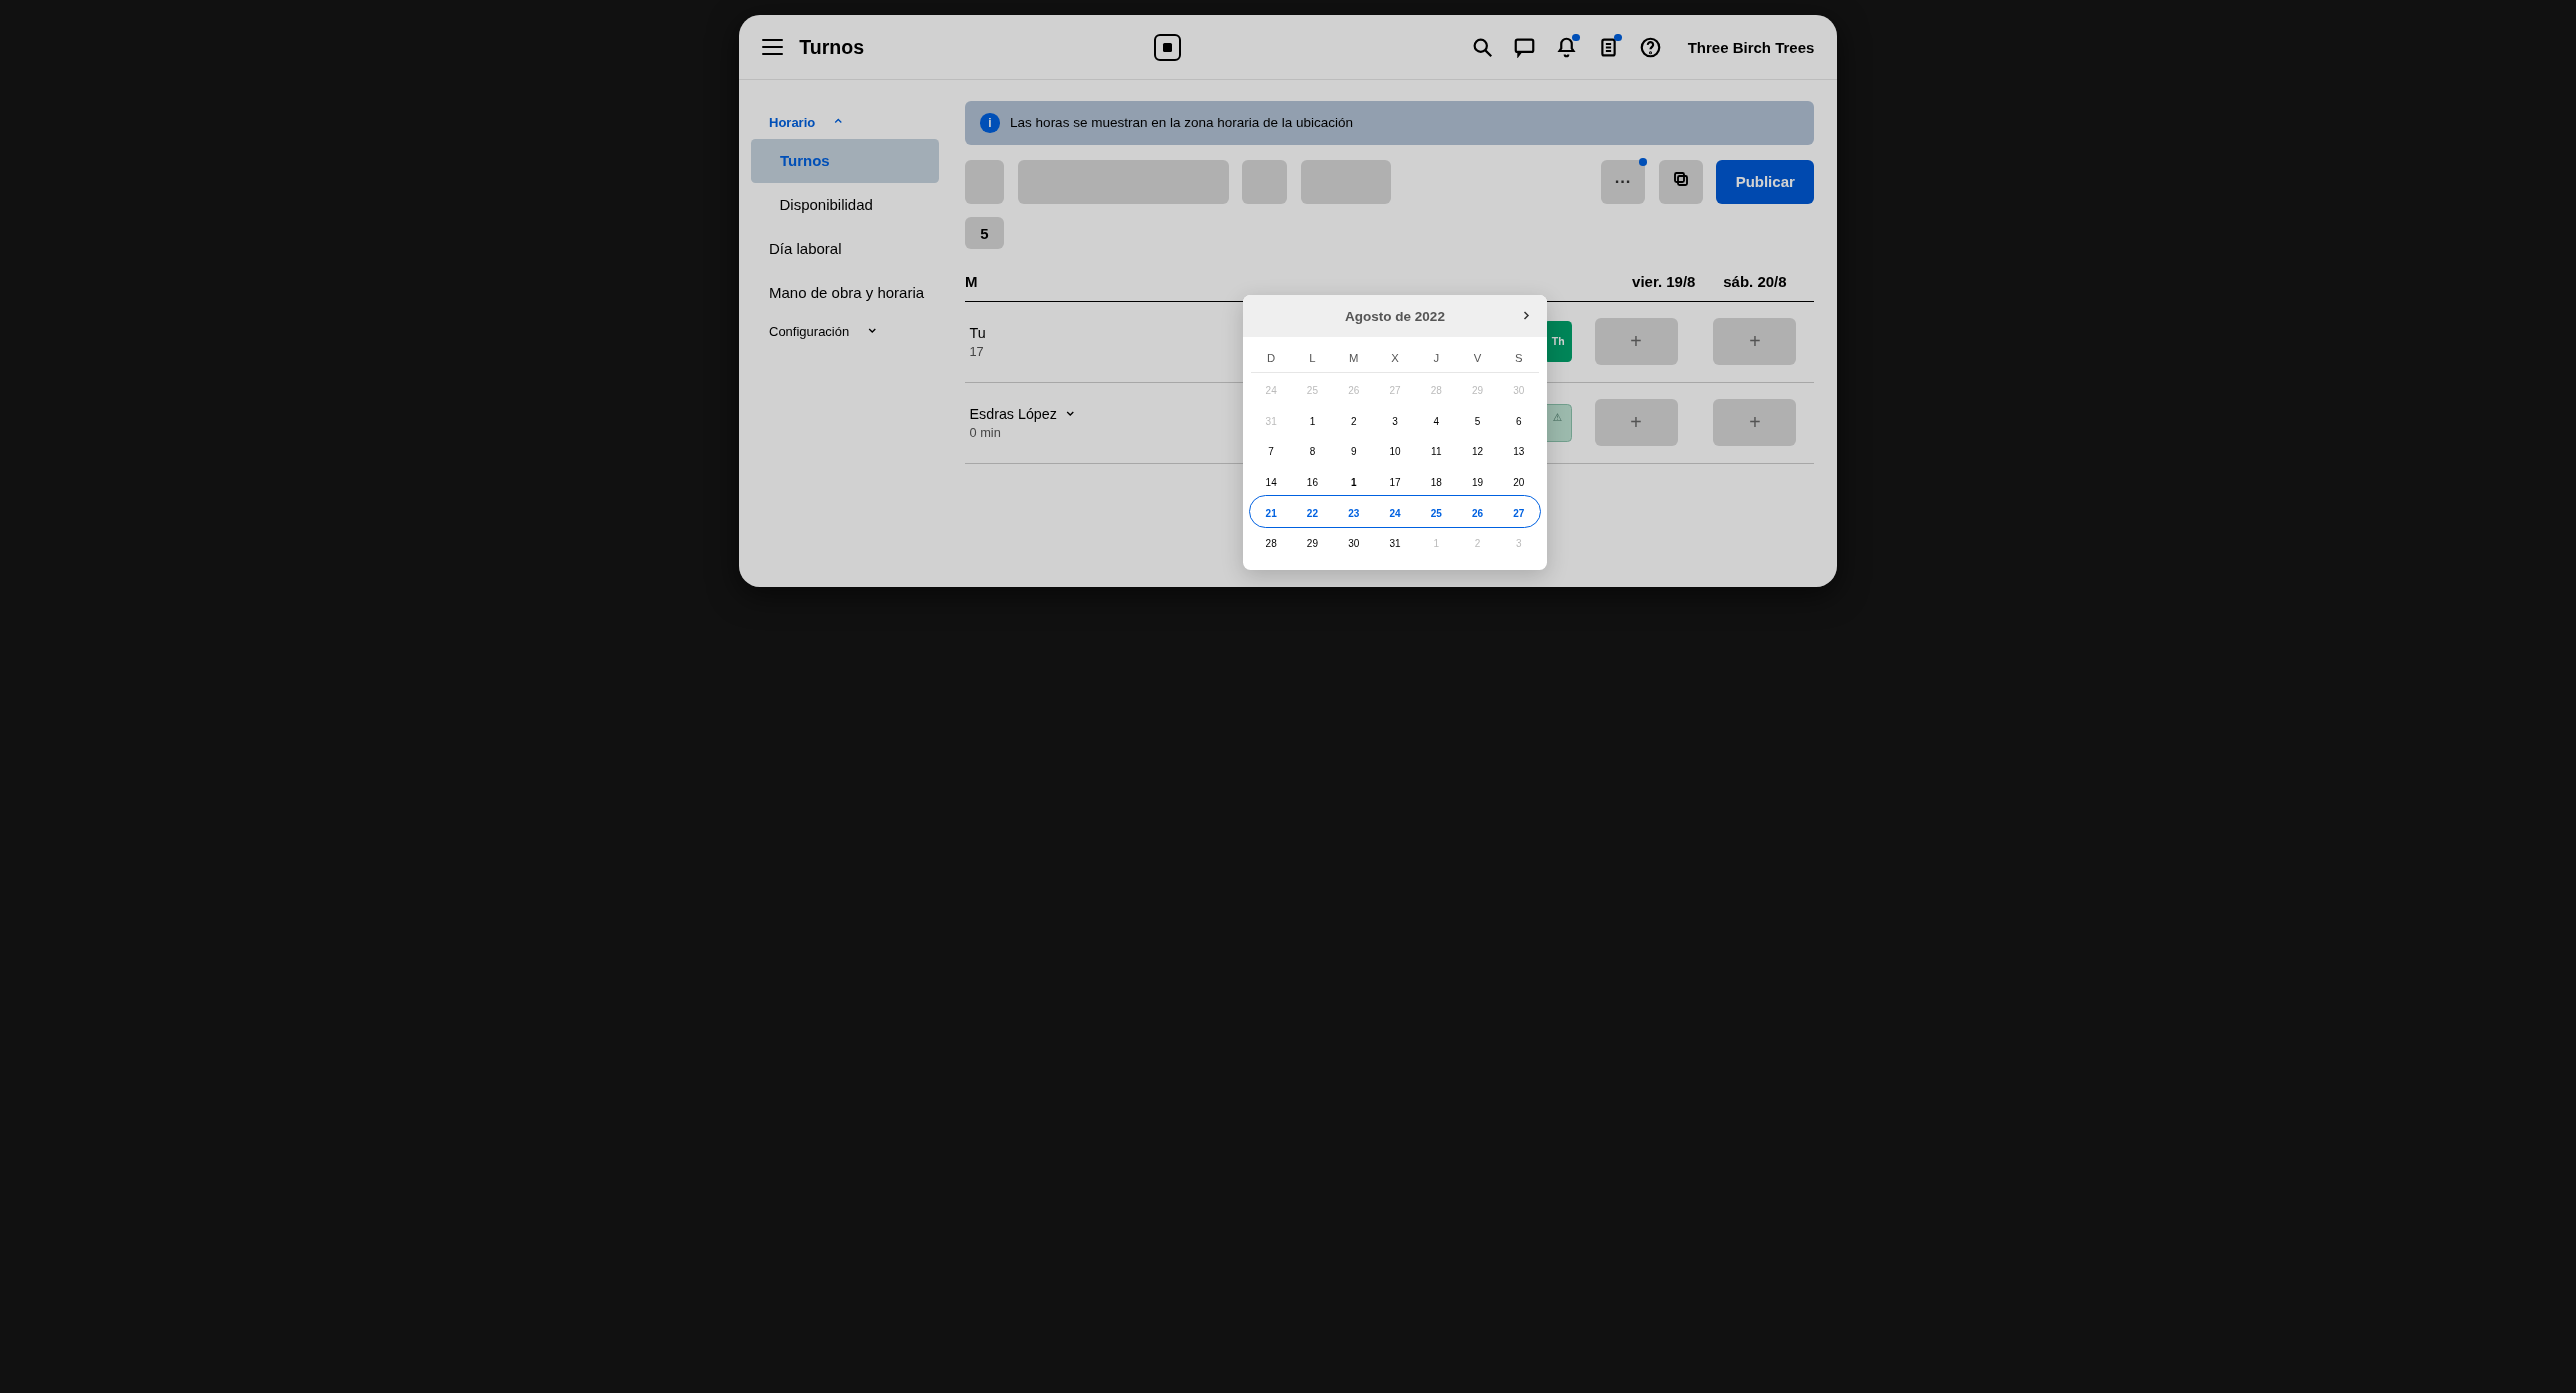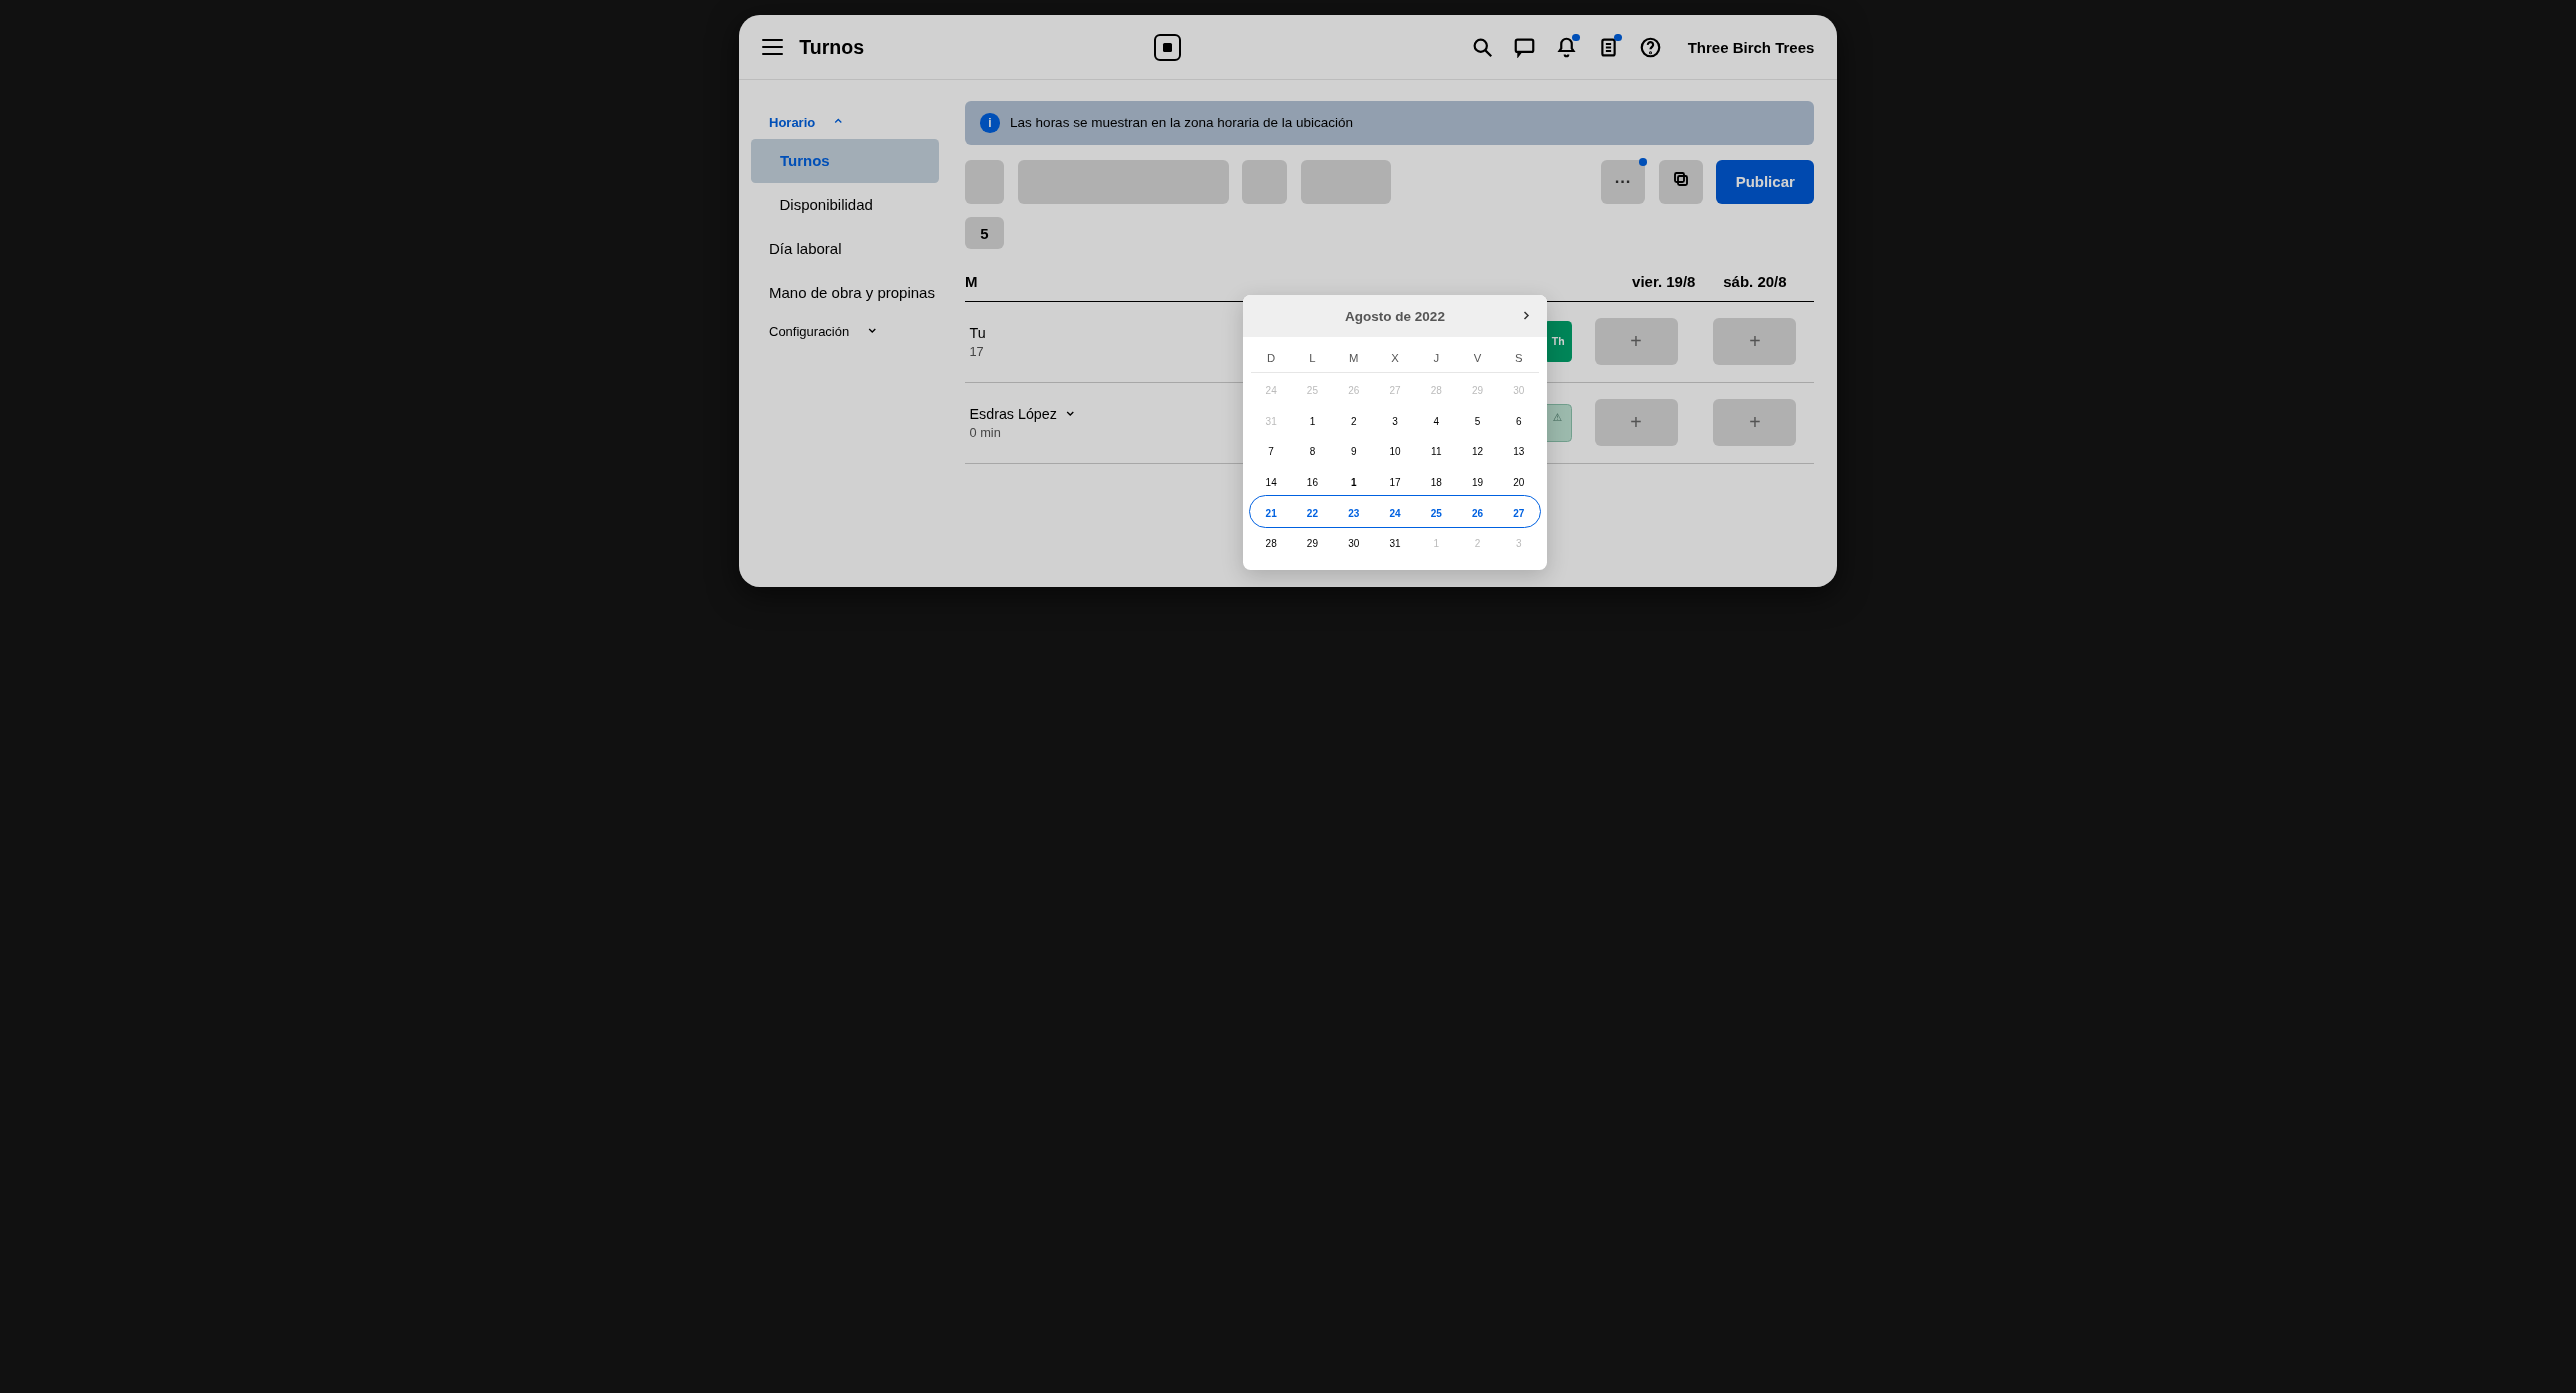--- a/index.html
+++ b/index.html
@@ -287,21 +287,21 @@
         <span>Horario</span>
         <span class="chev">
           <svg width="10.5" height="10.5" viewBox="0 0 24 24" fill="none" stroke="#0061e0" stroke-width="3">
               <polyline points="5 15 12 8 19 15"></polyline>
             </svg>
         </span>
       </div>
       <div class="side-sub active">Turnos</div>
       <div class="side-sub">Disponibilidad</div>
       <div class="side-plain">Día laboral</div>
-      <div class="side-plain">Mano de obra y propinas</div>
+      <div class="side-plain">Mano de obra y horaria</div>
       <div class="side-item">
         <span>Configuración</span>
         <span class="chev">
           <svg width="10.5" height="10.5" viewBox="0 0 24 24" fill="none" stroke="#000" stroke-width="3">
               <polyline points="5 9 12 16 19 9"></polyline>
             </svg>
         </span>
       </div>
     </div>
 

